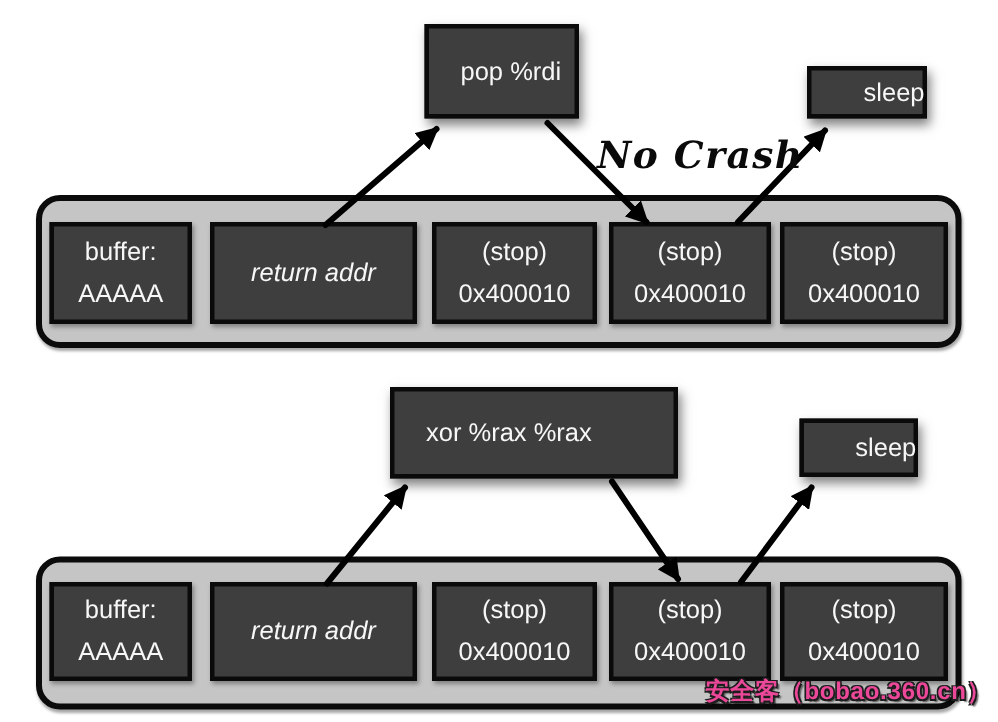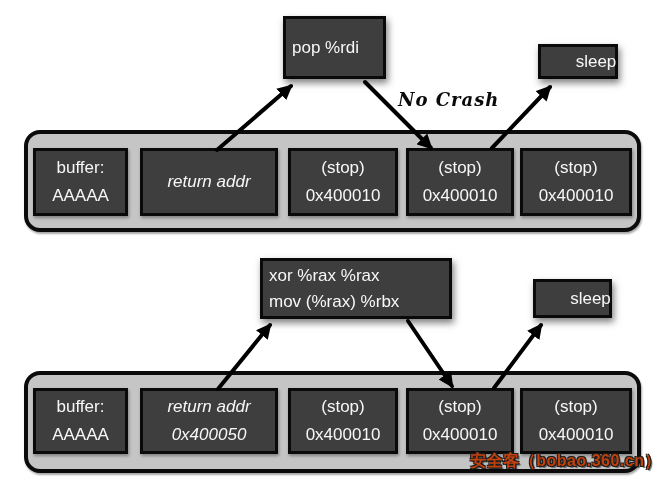--- a/index.html
+++ b/index.html
@@ -30,40 +30,40 @@
   .c3{left:288px;width:110px;}
   .c4{left:406px;width:108px;}
   .c5{left:520px;width:112px;}
   
   .float-box{
     position:absolute;background:#3e3e3e;border:3px solid #0a0a0a;
     box-sizing:border-box;color:#f7f7f7;font-size:17px;
     box-shadow:2px 4px 7px rgba(0,0,0,0.5);z-index:3;padding-left:36px;
   }
   .gadget{display:flex;flex-direction:column;justify-content:center;
-    padding-left:6px;line-height:26px;}
+    padding-left:21px;line-height:26px;}
   .pop-box{left:283px;top:16px;width:103px;height:63px;}
   .xor-box{left:246px;top:258px;width:192px;height:61px;margin-left:14px;}
   .sleep-box{display:flex;align-items:center;justify-content:center;}
   .sleep-top{left:538px;top:44px;width:80px;height:35px;}
   .sleep-bottom{left:533px;top:279px;width:79px;height:39px;}
   
   .result-label{
     position:absolute;color:#0a0a0a;font-family:"DejaVu Serif",serif;
-    font-style:italic;font-weight:bold;font-size:18px;letter-spacing:1px;
+    font-style:italic;font-weight:bold;font-size:25px;letter-spacing:1px;
     z-index:6;white-space:nowrap;
   }
   .no-crash{left:398px;top:89px;}
   .crash{left:177px;top:329px;}
   
   svg.arrows{position:absolute;left:0;top:0;z-index:5;pointer-events:none;}
   
   .watermark{
     position:absolute;right:4px;top:451px;z-index:10;
-    font-size:16px;font-weight:bold;color:#c2410c;letter-spacing:0.5px;
+    font-size:16px;font-weight:bold;color:#ec4899;letter-spacing:0.5px;
     text-shadow:-1px -1px 0 #1d1d1d,1px -1px 0 #1d1d1d,-1px 1px 0 #1d1d1d,
                  1px 1px 0 #1d1d1d,2px 2px 1px rgba(0,0,0,0.55);
     white-space:nowrap;
   }
 </style>
 </head>
 <body>
 
 <div class="canvas">
 
@@ -95,37 +95,35 @@
       <span>0x400010</span>
     </div>
     <div class="cell c5">
       <span>(stop)</span>
       <span>0x400010</span>
     </div>
   </div>
 
   <div class="float-box gadget xor-box">
     <span>xor %rax %rax</span>
-    <span>mov (%rax) %rbx</span>
   </div>
 
   <div class="float-box sleep-box sleep-bottom">
     <span>sleep</span>
   </div>
 
 
   <div class="stack-container bottom"></div>
   <div class="row-bottom">
     <div class="cell c1">
       <span>buffer:</span>
       <span>AAAAA</span>
     </div>
     <div class="cell c2">
       <span>return addr</span>
-      <span>0x400050</span>
     </div>
     <div class="cell c3">
       <span>(stop)</span>
       <span>0x400010</span>
     </div>
     <div class="cell c4">
       <span>(stop)</span>
       <span>0x400010</span>
     </div>
     <div class="cell c5">

